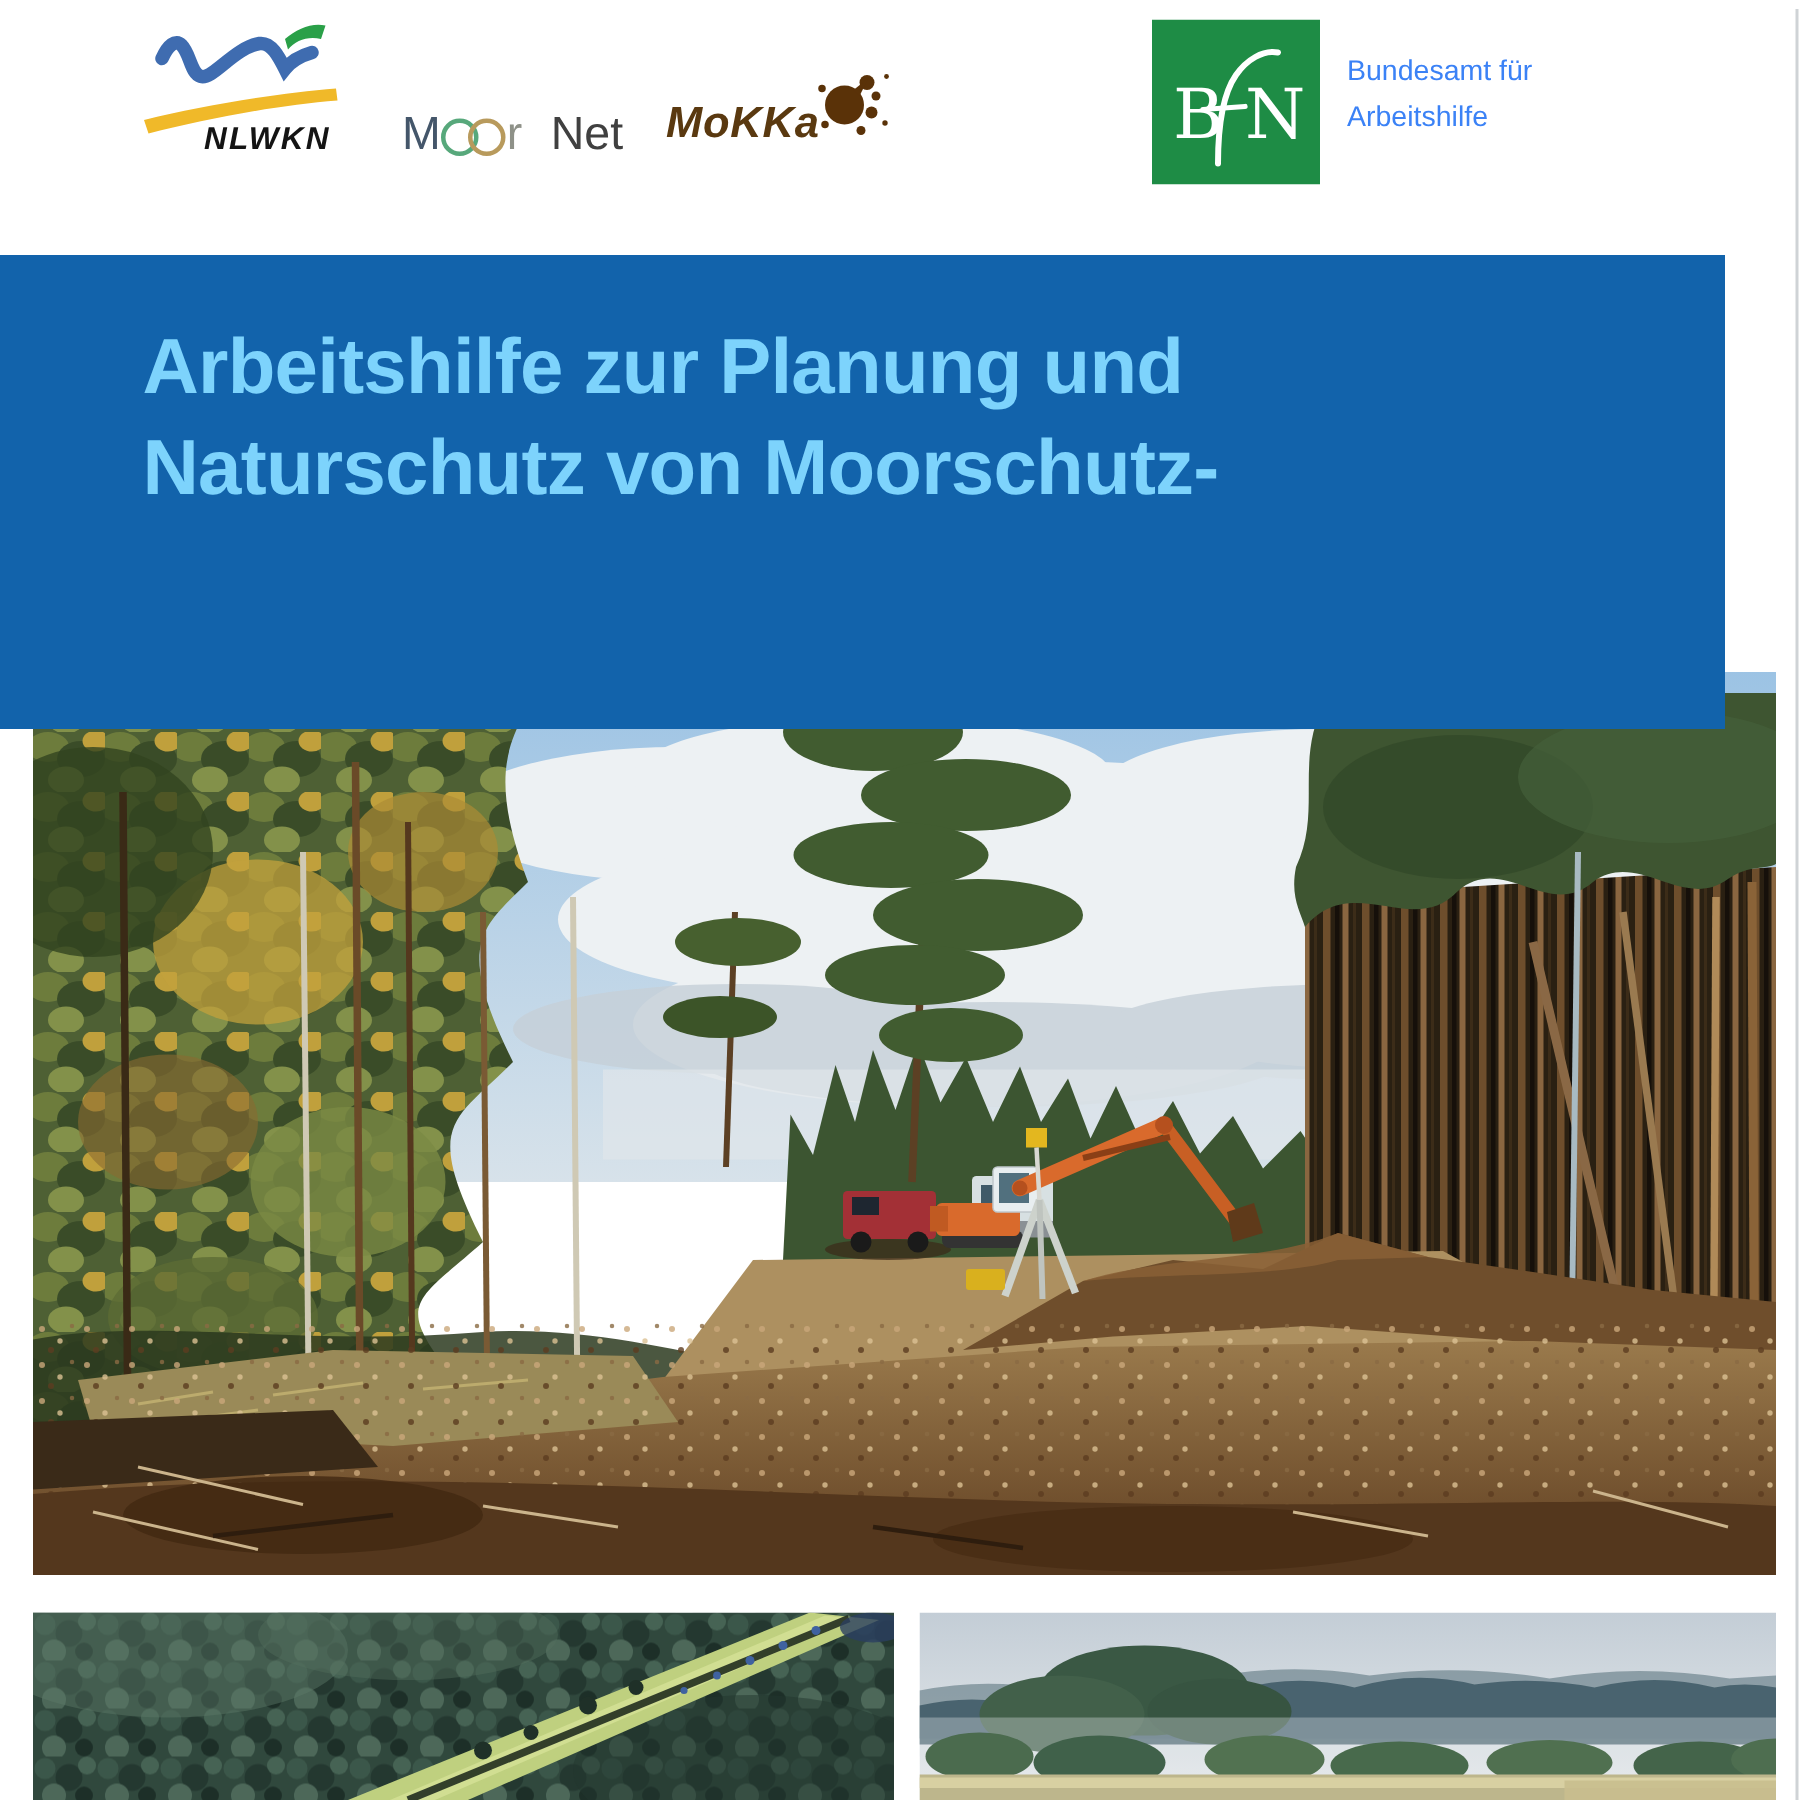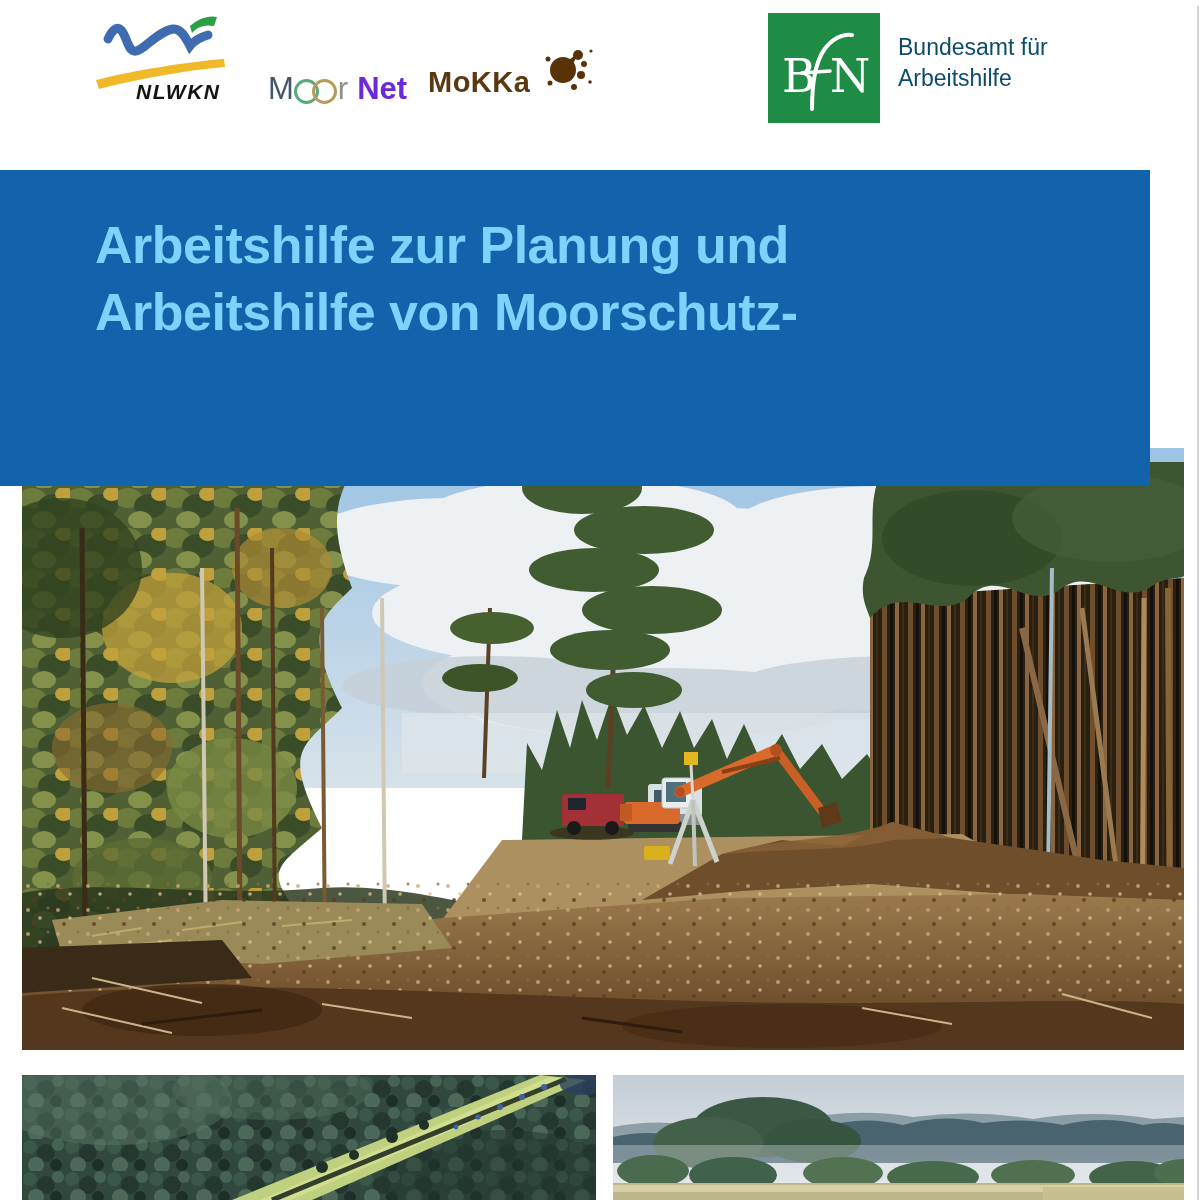--- a/index.html
+++ b/index.html
@@ -9,26 +9,26 @@
 
   
   #logo-nlwkn{left:86px;top:8px;width:152px;height:100px;}
   #logo-moornet{left:268px;top:66px;height:40px;display:flex;align-items:flex-end;}
   #logo-moornet .mtxt{font-size:31px;line-height:34px;color:#44566a;font-weight:500;}
   #logo-moornet .ring{display:inline-block;width:19px;height:19px;border-radius:50%;
         position:relative;top:-2px;}
   #logo-moornet .ring.g{border:3.5px solid #57a87b;}
   #logo-moornet .ring.t{border:3.5px solid #b89a5c;margin-left:-7px;}
   #logo-moornet .rtxt{font-size:31px;line-height:34px;color:#8e9188;margin-left:1px;}
-  #logo-moornet .net{font-size:31px;line-height:34px;color:#6d28d9;font-weight:bold;margin-left:9px;}
-  #logo-mokka{left:428px;top:66px;}
+  #logo-moornet .net{font-size:31px;line-height:34px;color:#404040;font-weight:normal;margin-left:19px;}
+  #logo-mokka{left:444px;top:66px;font-style:italic;}
   #logo-mokka .mokka-text{font-size:29px;font-weight:bold;color:#5a3910;letter-spacing:.5px;}
   #mokka-splat{left:541px;top:42px;width:54px;height:56px;}
   #logo-bfn-square{left:768px;top:13px;width:112px;height:110px;}
-  #bfn-name{left:898px;top:32px;font-size:23px;line-height:31px;color:#0c4a6e;}
+  #bfn-name{left:898px;top:32px;font-size:19px;line-height:31px;color:#3b82f6;}
 
   
   #page-edge{left:1197px;top:6px;width:2px;height:1194px;background:#cfd3d6;}
 
   
   #banner{left:0;top:170px;width:1150px;height:316px;background:#1263ab;z-index:5;}
   #banner .title{position:absolute;left:95px;top:42px;color:#7dd3fc;font-weight:bold;
        font-size:52px;line-height:67px;letter-spacing:-.5px;white-space:nowrap;}
 
   
@@ -89,21 +89,21 @@
 <div class="abs" id="bfn-name">
   <div>Bundesamt für</div>
   <div>Arbeitshilfe</div>
 </div>
 
 <div class="abs" id="page-edge"></div>
 
 <div class="abs" id="banner">
   <div class="title">
     <div>Arbeitshilfe zur Planung und</div>
-    <div>Arbeitshilfe von Moorschutz-</div>
+    <div>Naturschutz von Moorschutz-</div>
   </div>
 </div>
 
 <div class="abs" id="photo-main">
 <svg width="1162" height="602" viewBox="0 0 1162 602">
   <defs>
     <linearGradient id="gsky" x1="0" y1="0" x2="0" y2="1">
       <stop offset="0" stop-color="#9cc3e4"></stop>
           <stop offset="1" stop-color="#d7e2ea"></stop>
     </linearGradient>

